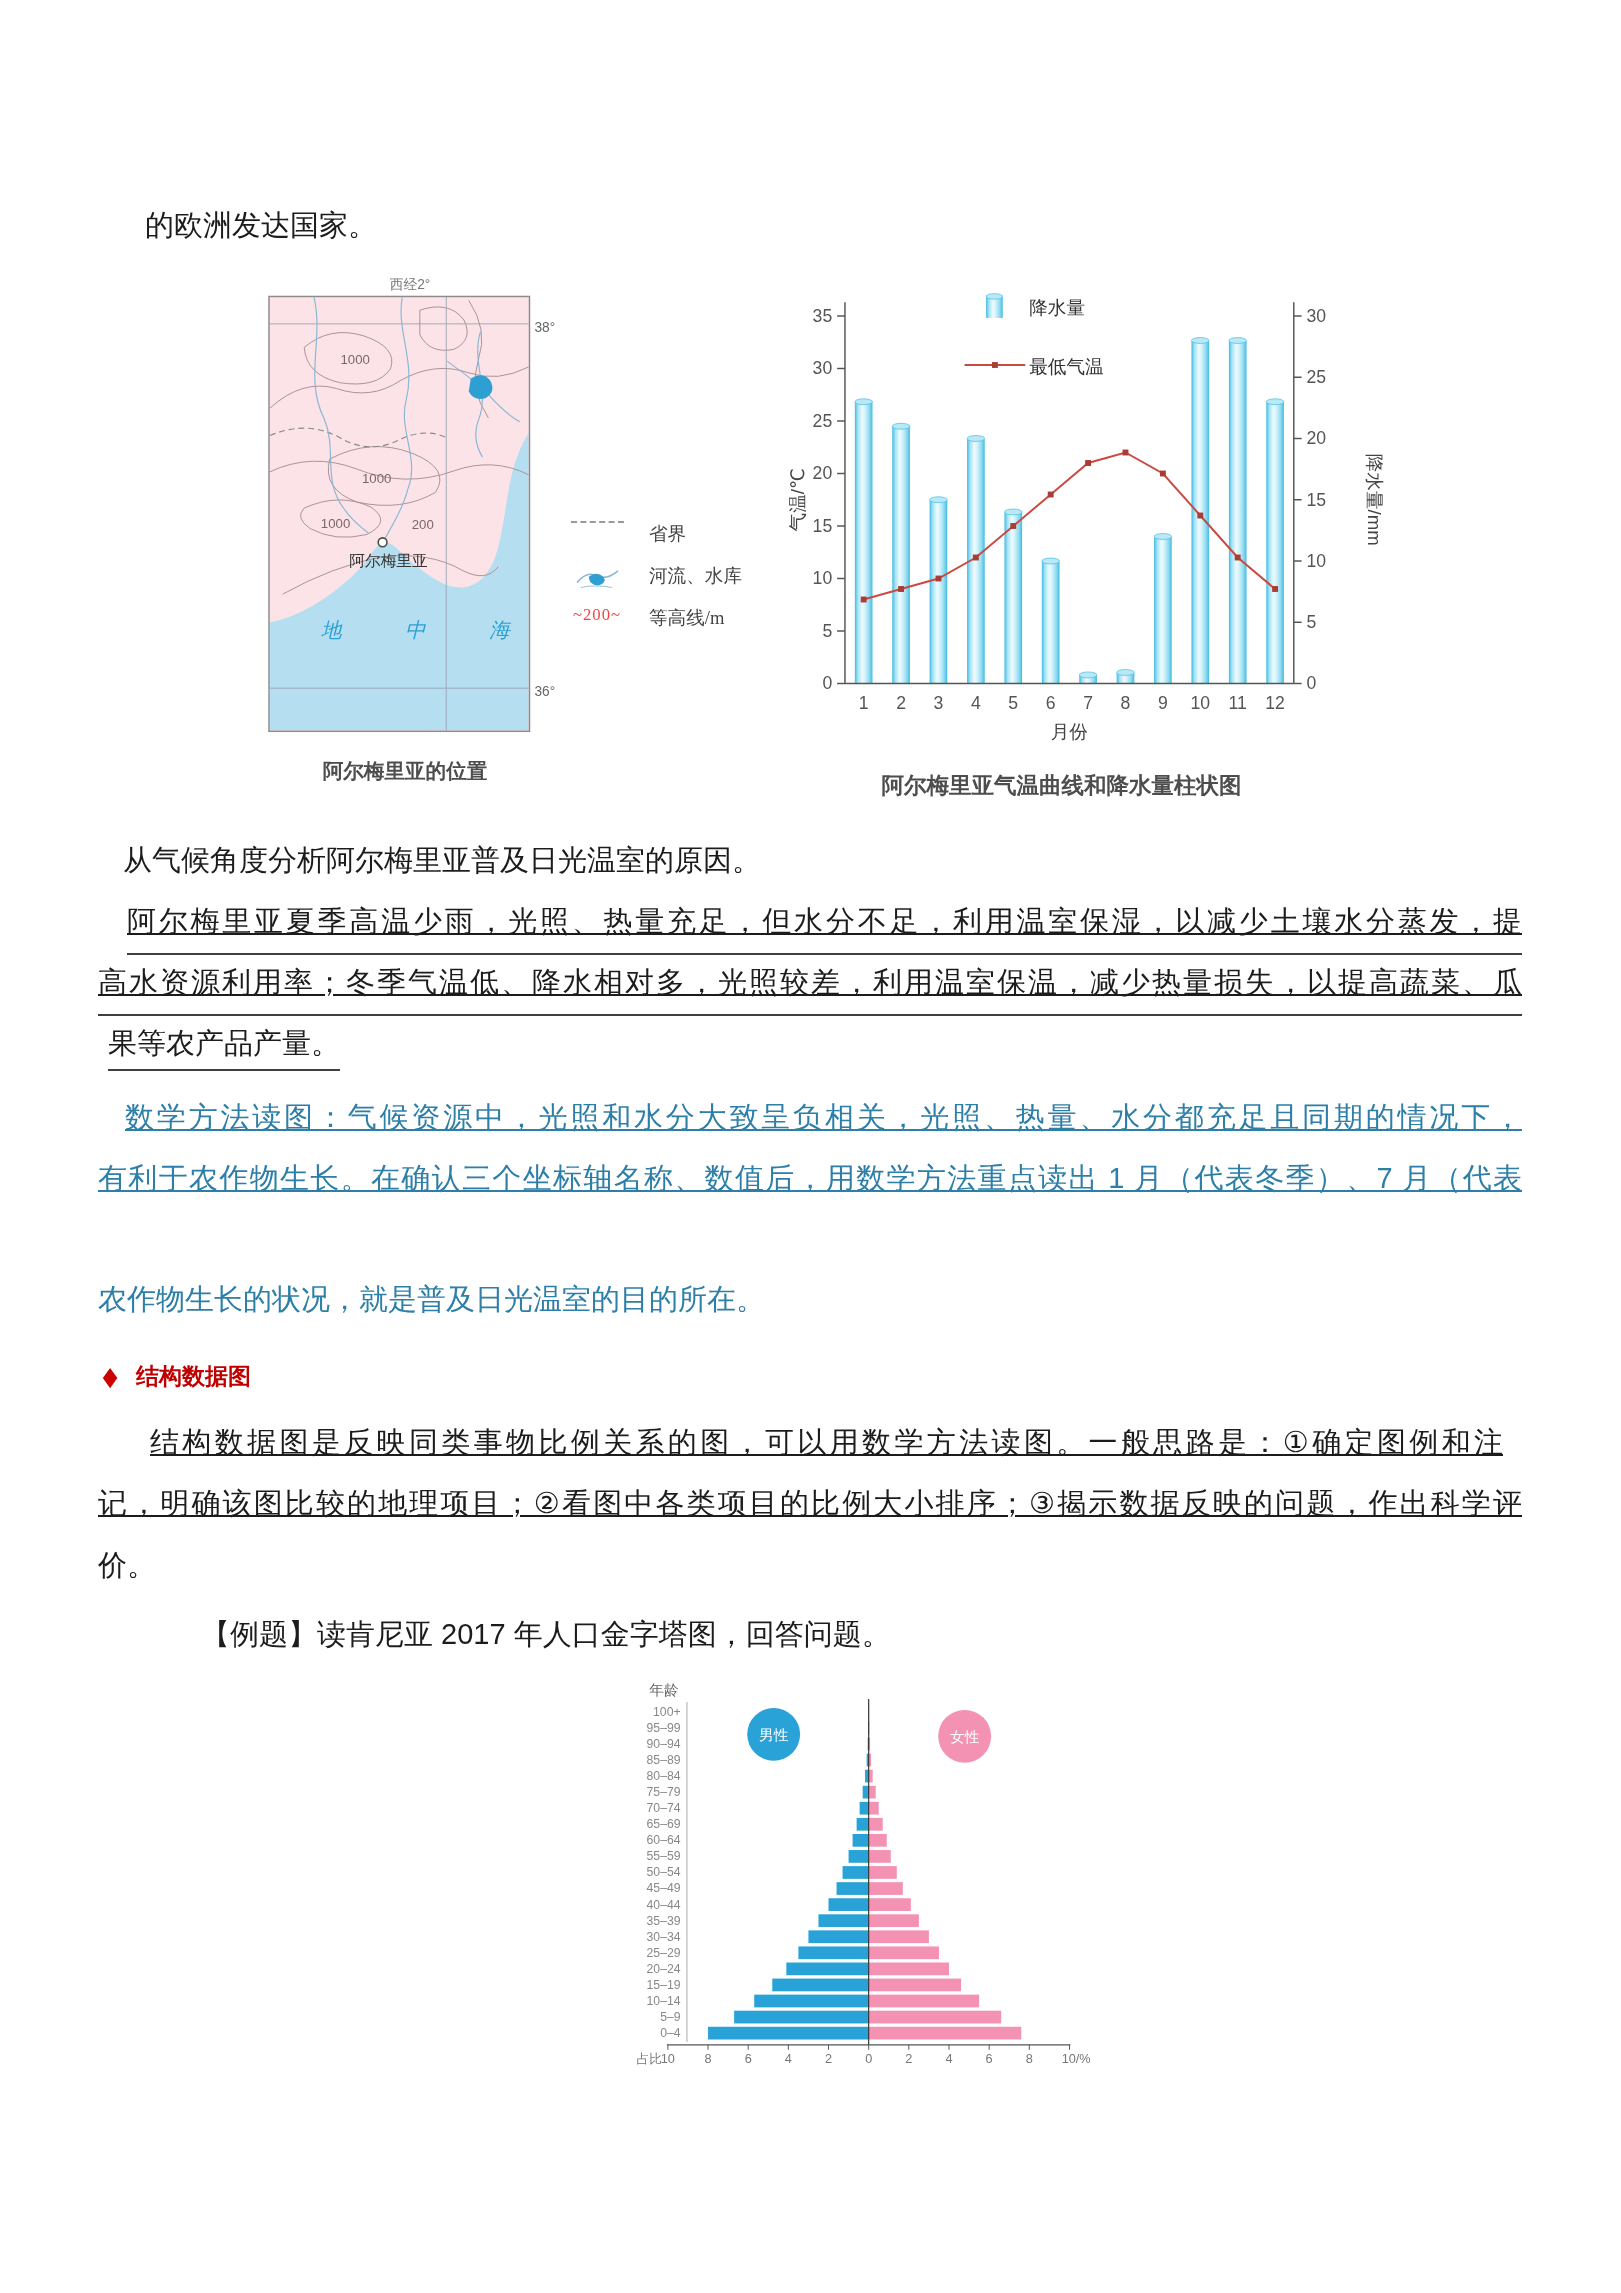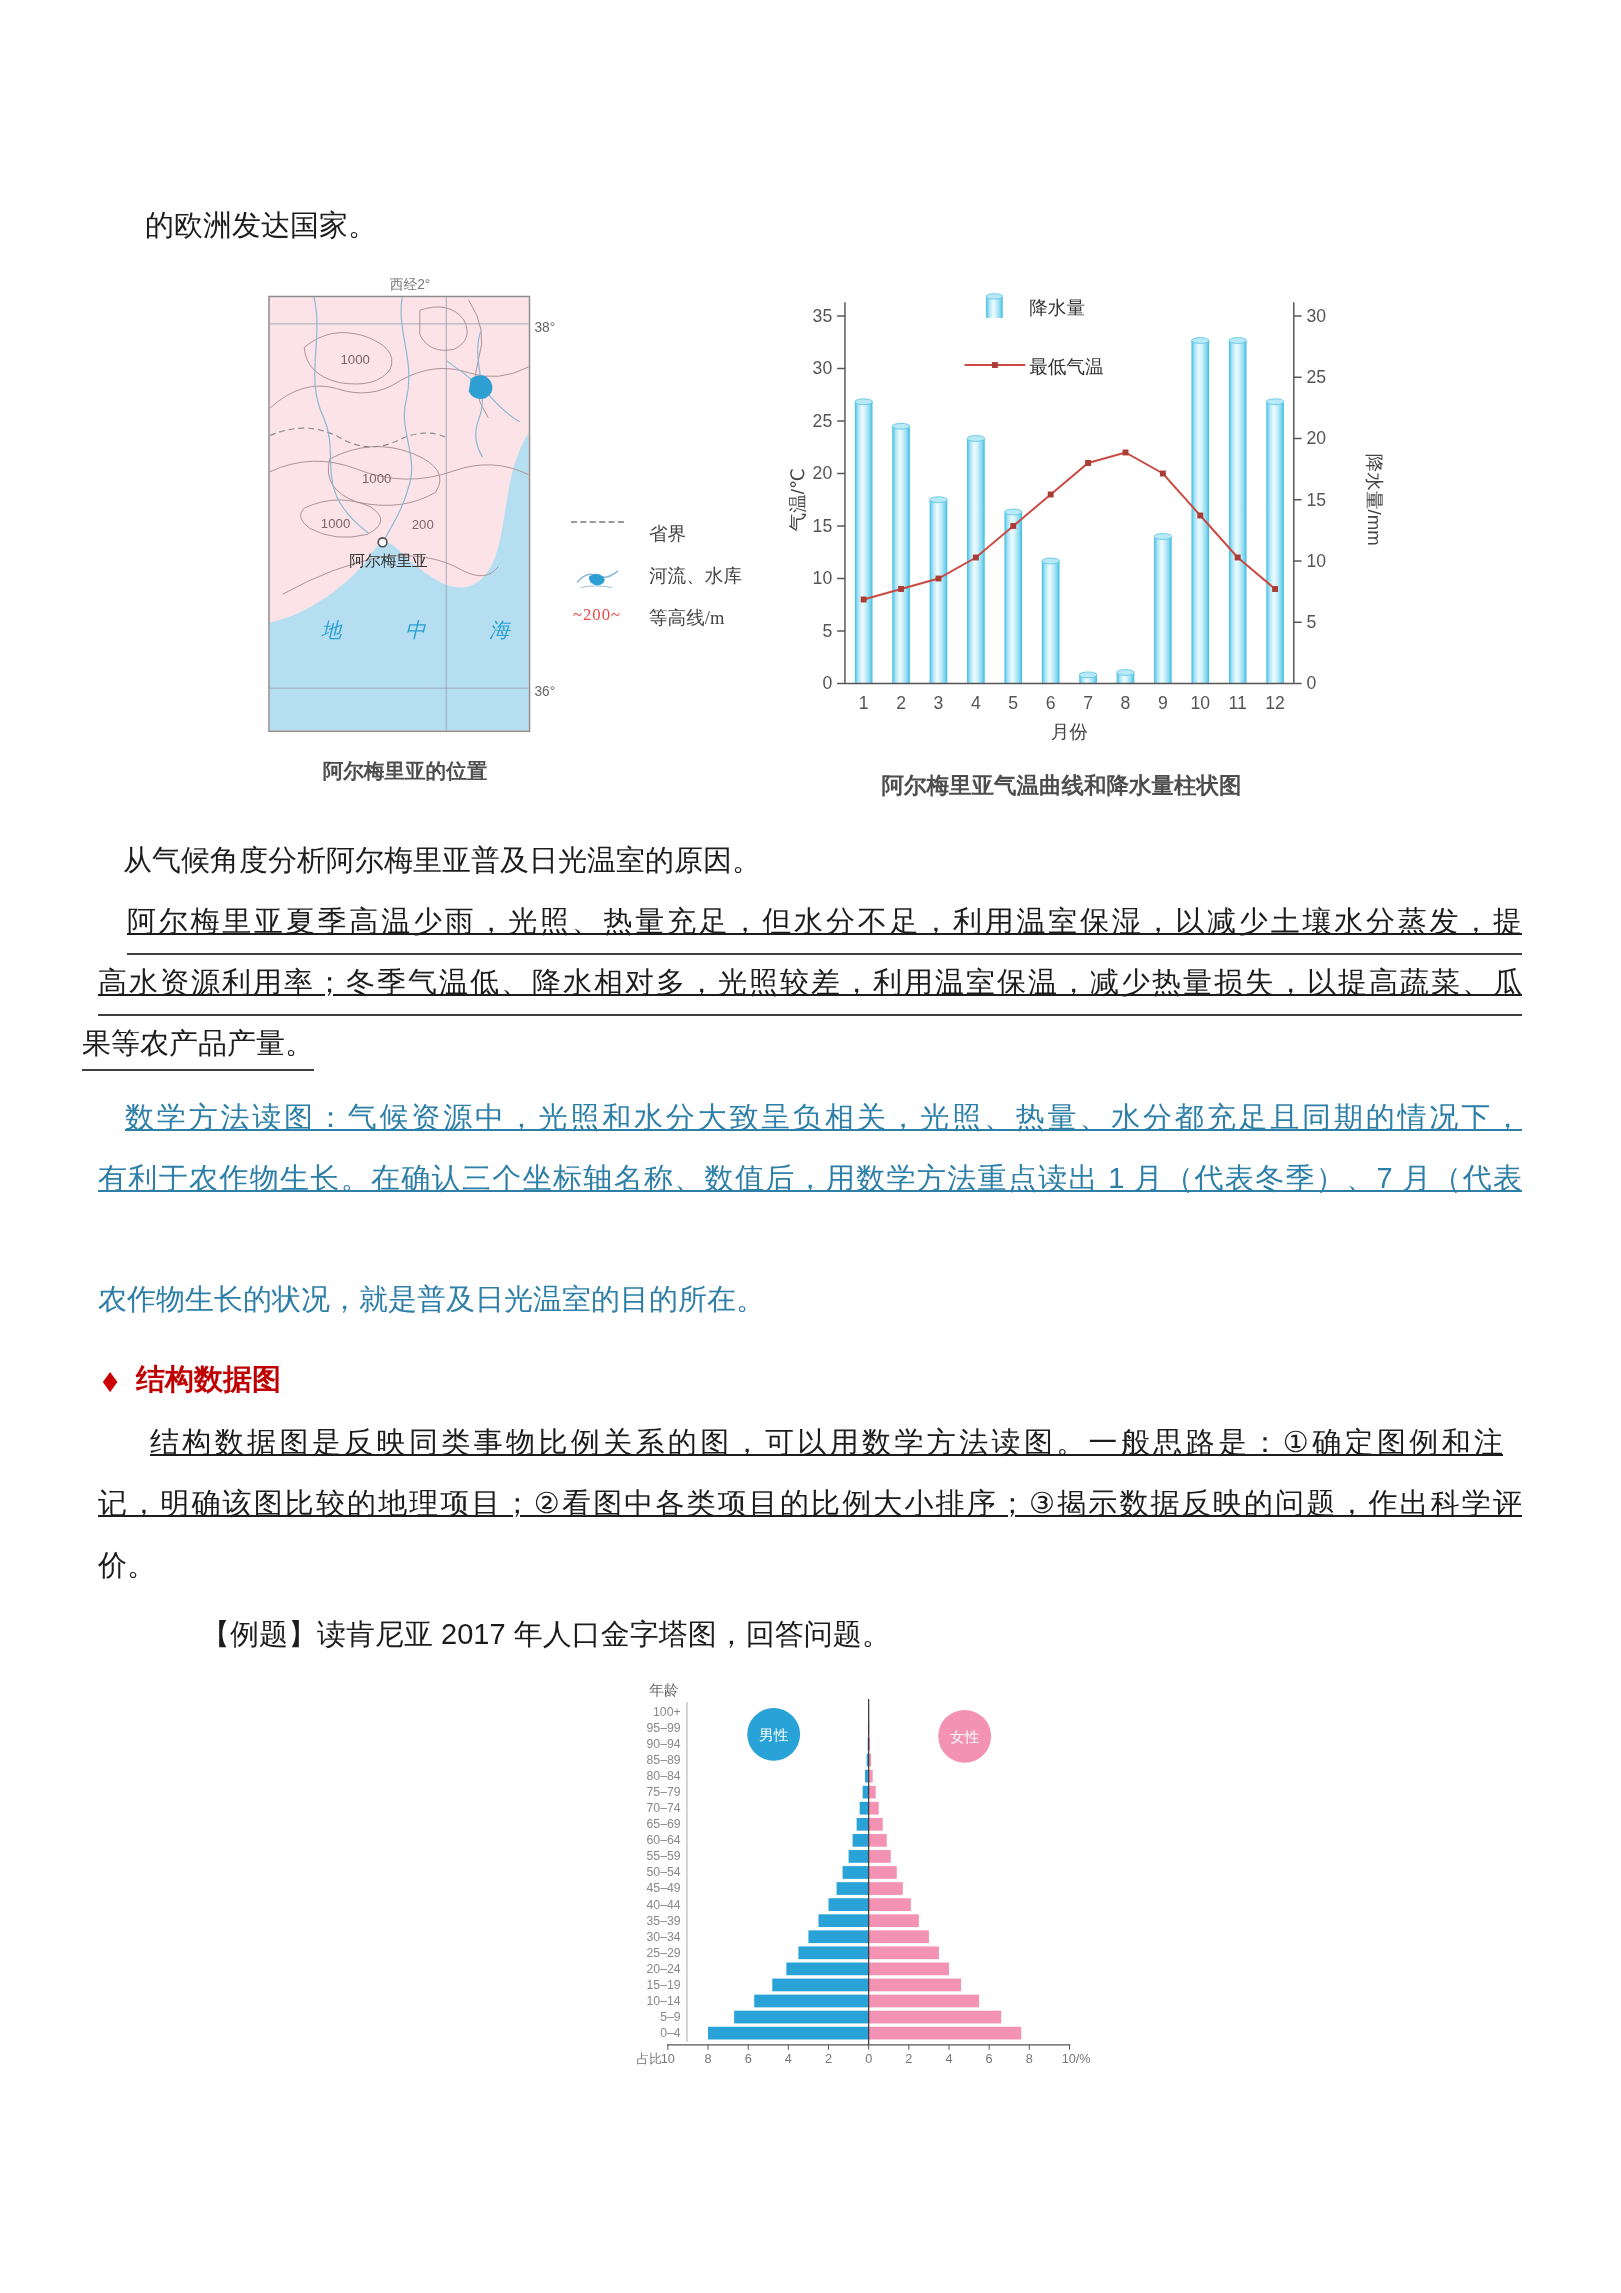--- a/index.html
+++ b/index.html
@@ -12,21 +12,21 @@
   .blue{color:#2e7fa8;}
   .caption{position:absolute;font-weight:600;color:#4d4d4d;text-align:center;}
   .map-legend{position:absolute;left:545px;top:521px;width:255px;}
   .legend-row{display:flex;align-items:flex-start;height:42px;font-family:Liberation Serif, serif;}
   .legend-sym{width:104px;display:flex;justify-content:center;align-items:center;}
   .legend-lbl{font-size:18.6px;color:#444;}
   .dash{width:53px;border-top:2px dashed #9a9a9a;}
   .contour-sym{font-size:16.7px;color:#ef4444;letter-spacing:1px;}
   .heading{position:absolute;left:100px;top:1360px;display:flex;align-items:center;gap:15.7px;}
   .bullet{color:#cc0000;font-size:26.5px;display:inline-block;transform:scaleX(0.72);}
-  .heading-text{color:#c00000;font-weight:bold;font-size:29px;}
+  .heading-text{color:#c00000;font-weight:bold;font-size:23px;}
   svg text{font-family:"Liberation Sans","DejaVu Sans",sans-serif;}
 </style>
 </head>
 <body>
 
 <div id="page">
 
   <div class="t" style="left:145px;top:206px;">的欧洲发达国家。</div>
 
   <svg id="map-svg" style="position:absolute;left:253px;top:271px;" width="316" height="474" viewBox="0 0 322 484">
@@ -226,21 +226,21 @@
         <text x="250" y="108">最低气温</text>
       </g>
     </svg>
 
   <div class="caption" style="left:787px;top:770px;width:549px;font-size:22.5px;">阿尔梅里亚气温曲线和降水量柱状图</div>
 
   <div class="t" style="left:123px;top:841px;">从气候角度分析阿尔梅里亚普及日光温室的原因。</div>
 
   <div class="t jline ul" style="left:127px;top:902px;width:1395px;">阿尔梅里亚夏季高温少雨，光照、热量充足，但水分不足，利用温室保湿，以减少土壤水分蒸发，提</div>
   <div class="t jline ul" style="left:98px;top:963px;width:1424px;">高水资源利用率；冬季气温低、降水相对多，光照较差，利用温室保温，减少热量损失，以提高蔬菜、瓜</div>
-  <div class="t" style="left:82px;top:1024px;"><span class="ul-inline">果等农产品产量。</span></div>
+  <div class="t" style="left:108px;top:1024px;"><span class="ul-inline">果等农产品产量。</span></div>
 
   <div class="t jline blue" style="left:125px;top:1098px;width:1397px;">数学方法读图：气候资源中，光照和水分大致呈负相关，光照、热量、水分都充足且同期的情况下，</div>
   <div class="t jline blue" style="left:98px;top:1159px;width:1424px;">有利于农作物生长。在确认三个坐标轴名称、数值后，用数学方法重点读出 1 月（代表冬季）、7 月（代表</div>
   <div class="t blue" style="left:98px;top:1280px;">农作物生长的状况，就是普及日光温室的目的所在。</div>
 
   <div class="heading">
     <span class="bullet">◆</span>
     <span class="heading-text">结构数据图</span>
   </div>
 

